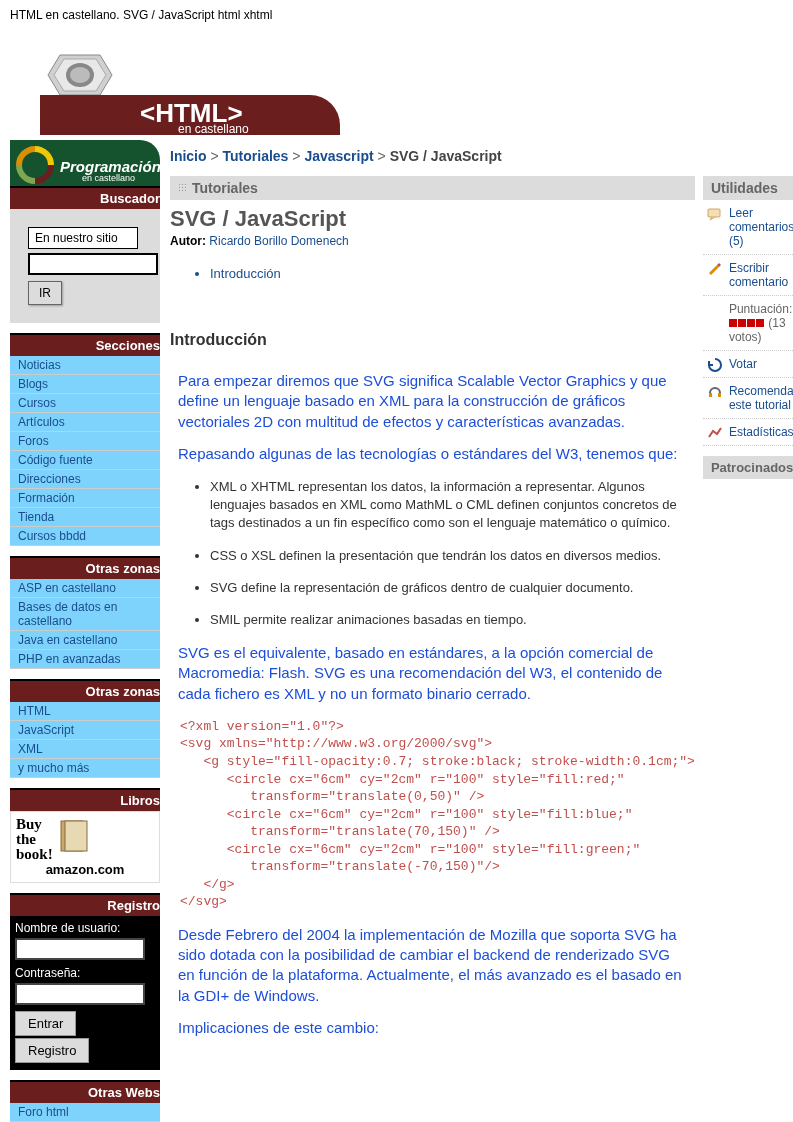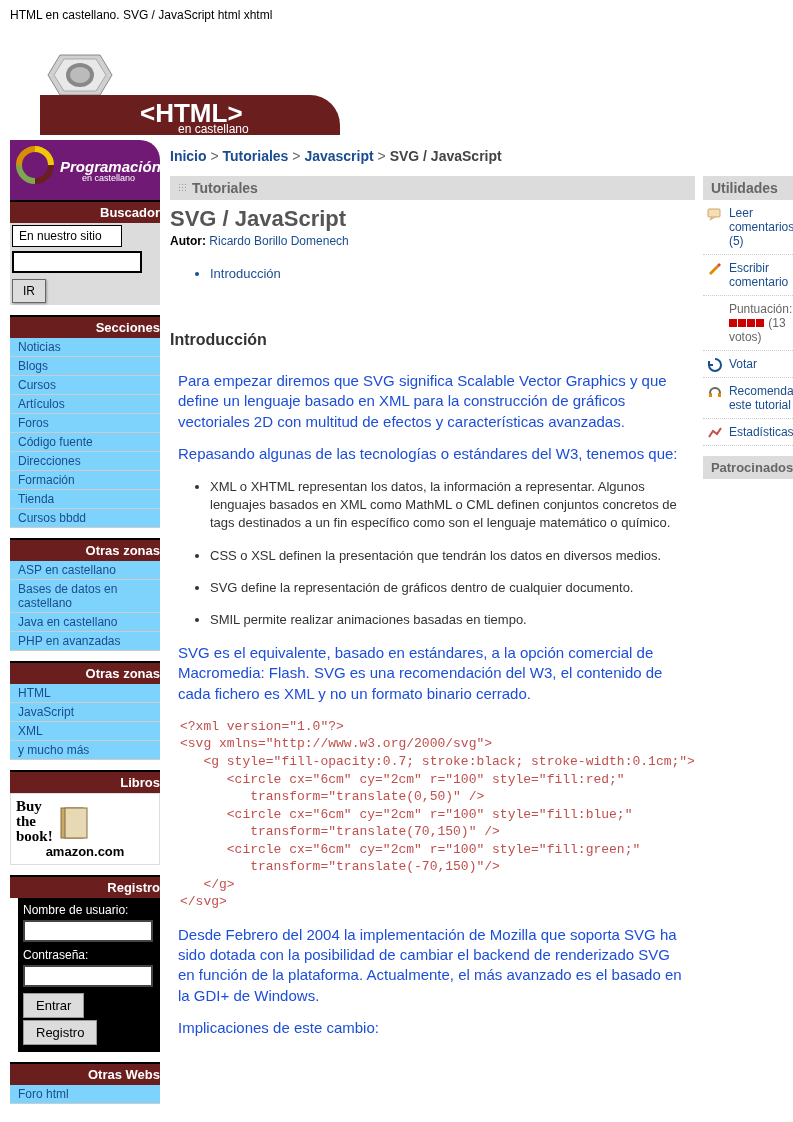--- a/index.html
+++ b/index.html
@@ -5,35 +5,35 @@
 * { box-sizing: border-box; margin: 0; padding: 0; }
 body { font-family: Arial, Helvetica, sans-serif; font-size: 13px; background: #fff; width: 793px; }
 .page-header-text { font-size: 12px; padding: 8px 10px; color: #000; }
 .banner { position: relative; height: 100px; margin-left: 10px; margin-top: 10px; }
 .nut { position: absolute; left: 30px; top: 0; }
 .banner-ribbon { position: absolute; left: 30px; top: 55px; width: 300px; height: 40px; background: #6b1e1e; border-radius: 0 30px 0 0; }
 .banner-text { position: absolute; left: 130px; top: 58px; color: #fff; font-weight: bold; font-size: 26px; font-family: Arial; }
 .banner-sub { position: absolute; left: 168px; top: 82px; color: #fff; font-size: 12px; }
 .main-wrap { display: flex; margin-left: 10px; }
 .sidebar { width: 150px; flex-shrink: 0; }
-.prog-badge { background: #701a75; height: 60px; position: relative; border-radius: 0 20px 0 0; }
+.prog-badge { background: #14532d; height: 46px; position: relative; border-radius: 0 20px 0 0; }
 .prog-circle { position: absolute; left: 5px; top: 5px; }
 .prog-text { position: absolute; left: 50px; top: 18px; color: #fff; font-style: italic; font-weight: bold; font-size: 15px; }
 .prog-sub { position: absolute; left: 72px; top: 33px; color: #fff; font-size: 9px; }
 .section-header { background: #6b1e1e; color: #fff; text-align: right; font-weight: bold; padding: 3px 0; font-size: 13px; border-top: 2px solid #000; }
-.search-box { background: #dcdcdc; padding: 2px; }
+.search-box { background: #dcdcdc; padding: 18px; }
 .search-label { background: #fff; border: 1px solid #000; padding: 3px 6px; font-size: 12px; display: inline-block; width: 110px; margin-bottom: 4px; }
 .search-input { width: 130px; border: 2px solid #000; height: 22px; display: block; margin-bottom: 6px; padding: 2px; }
 .ir-btn { background: #dcdcdc; border: 1px solid #666; box-shadow: 1px 1px 2px rgba(0,0,0,0.3); padding: 4px 10px; font-size: 12px; cursor: pointer; }
 .nav-list { list-style: none; }
 .nav-list li { background: #7dd3fc; border-bottom: 1px solid #ccc; padding: 2px 8px; font-size: 12px; }
 .nav-list li a { color: #1a4d8f; text-decoration: none; }
 .spacer-sm { height: 10px; background: #fff; }
 .amazon-box { background: #fff; padding: 5px; text-align: center; border: 1px solid #ddd; }
-.reg-area { background: #000; color: #fff; padding: 5px; font-size: 12px; margin-left: 8px; }
+.reg-area { background: #000; color: #fff; padding: 5px; font-size: 12px; }
 .reg-input { width: 130px; border: 2px solid #444; height: 22px; display: block; margin: 3px 0 6px; padding: 2px; background:#fff; }
 .reg-btn { background: #dcdcdc; border: 1px solid #999; padding: 4px 12px; font-size: 13px; margin: 2px 0; cursor: pointer; display: block; }
 .content { flex: 1; padding: 0 0 0 10px; }
 .breadcrumb { padding: 8px 0 12px; font-size: 14px; font-weight: bold; }
 .breadcrumb a { color: #1a4d8f; text-decoration: none; }
 .breadcrumb .sep { color: #666; font-weight: normal; }
 .breadcrumb .current { color: #444; }
 .cols { display: flex; }
 .article { flex: 1; padding-right: 8px; }
 .util-col { width: 106px; flex-shrink: 0; }
@@ -123,21 +123,21 @@
     <ul class="nav-list">
       <li><a>HTML</a></li>
       <li><a>JavaScript</a></li>
       <li><a>XML</a></li>
       <li><a>y mucho más</a></li>
     </ul>
 
     <div class="spacer-sm"></div>
     <div class="section-header">Libros</div>
     <div class="amazon-box">
-      <div style="display:flex;align-items:flex-end;gap:4px;">
+      <div style="display:flex;align-items:flex-start;gap:4px;">
         <div style="text-align:left;font-weight:bold;font-family:Georgia,serif;font-size:15px;line-height:1;">
           <div>Buy</div>
           <div>the</div>
           <div>book!</div>
         </div>
         <svg width="34" height="40">
             <rect x="4" y="4" width="22" height="30" fill="#c9a86a" stroke="#8a6d3b"></rect>
             <rect x="8" y="4" width="22" height="30" fill="#e8d9b5" stroke="#8a6d3b"></rect>
           </svg>
       </div>

